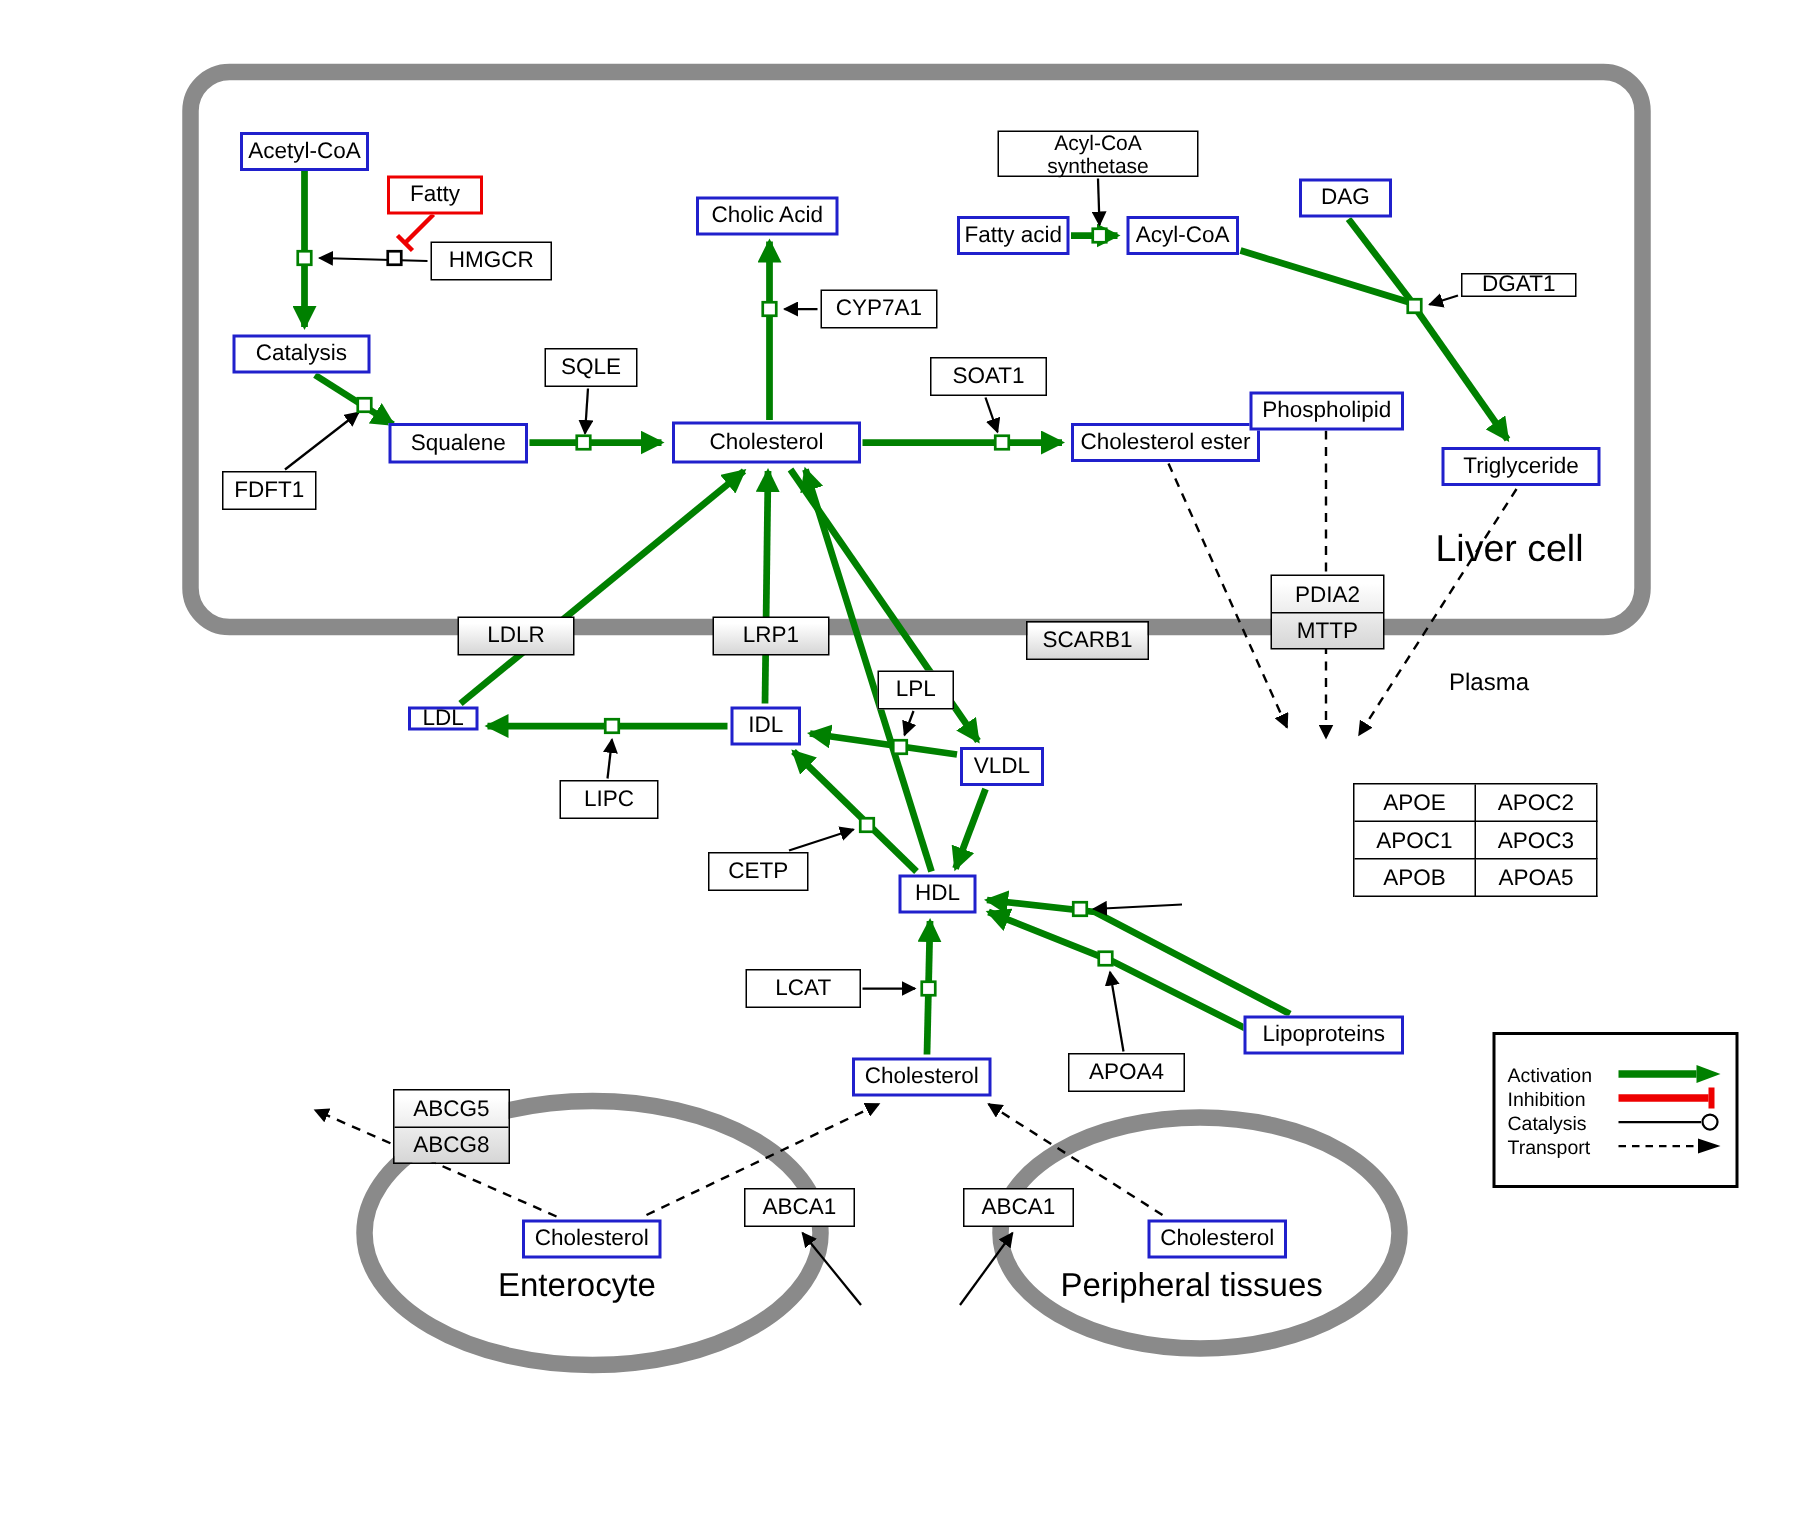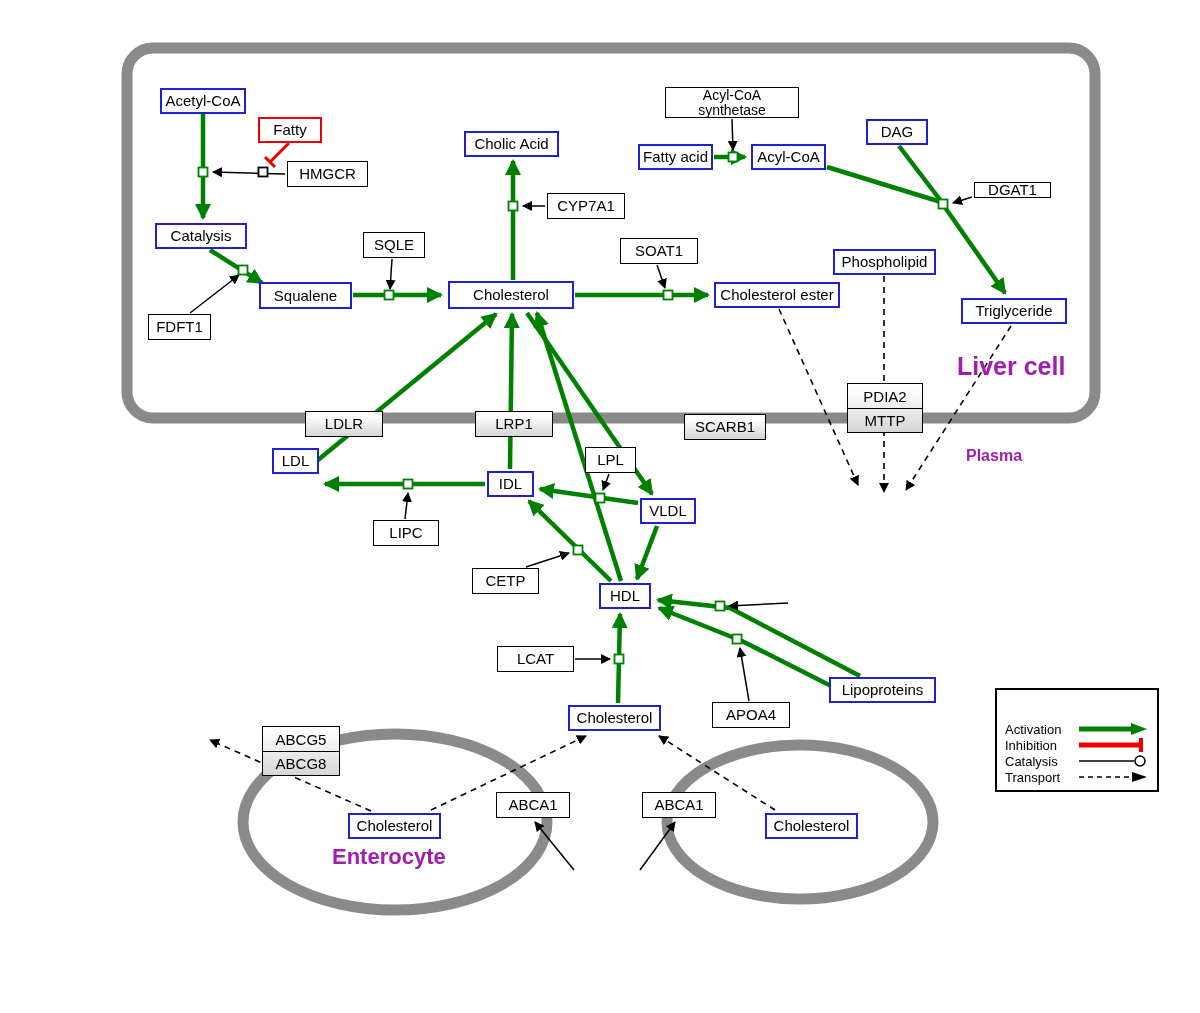--- a/index.html
+++ b/index.html
@@ -11,27 +11,27 @@
   .metab{border:2px solid #2020cc}
   .gene{border:1px solid #000}
   .shaded{background:linear-gradient(#ffffff 15%,#d6d6d6)}
   .statin{border:2px solid #ee0000}
   .wrap2{font-size:14px;padding:0 16px}
   .stack{position:absolute;box-sizing:border-box;border:1px solid #000;
          background:linear-gradient(#ffffff 10%,#d6d6d6)}
   .stack .row{box-sizing:border-box;display:flex;align-items:center;justify-content:center;
               font-size:15px;height:24px}
   .stack .row + .row{border-top:1px solid #000}
-  .region{position:absolute;font-weight:bold;color:#a21caf}
+  .region{position:absolute;font-weight:normal;color:#000000}
   .apotable{position:absolute;display:grid;grid-template-columns:81px 81px;
             border-top:1px solid #000;border-left:1px solid #000;background:#fff}
   .apotable .cell{box-sizing:border-box;border-right:1px solid #000;border-bottom:1px solid #000;
                   height:25px;display:flex;align-items:center;justify-content:center;font-size:15px}
   #legend{position:absolute;left:995px;top:688px;width:164px;height:104px;border:2px solid #000;
-          box-sizing:border-box;display:flex;flex-direction:column;justify-content:flex-end;
+          box-sizing:border-box;display:flex;flex-direction:column;justify-content:center;
           padding:5px 8px;background:#fff}
   .legrow{display:flex;align-items:center;justify-content:space-between;font-size:13px;color:#000}
 </style>
 </head>
 <body>
 
 <div id="canvas">
 
   <svg id="edges" width="1200" height="1013">
     <defs>
@@ -118,62 +118,71 @@
       <rect x="614.5" y="654.5" width="9" height="9"></rect>
       <rect x="715.5" y="601.5" width="9" height="9"></rect>
       <rect x="732.5" y="634.5" width="9" height="9"></rect>
       <rect x="258.5" y="167.5" width="9" height="9" stroke="#000"></rect>
     </g>
   </svg>
 
   <div class="region" style="left:957px;top:352px;font-size:25px">Liver cell</div>
   <div class="region" style="left:966px;top:447px;font-size:16px">Plasma</div>
   <div class="region" style="left:332px;top:844px;font-size:22px">Enterocyte</div>
+  <div class="region" style="left:707px;top:844px;font-size:22px">Peripheral tissues</div>
 
   <div class="box metab" style="left:160px;top:88px;width:86px;height:26px">Acetyl-CoA</div>
   <div class="box gene statin" style="left:258px;top:117px;width:64px;height:26px">Fatty</div>
   <div class="box gene" style="left:287px;top:161px;width:81px;height:26px">HMGCR</div>
   <div class="box metab" style="left:155px;top:223px;width:92px;height:26px">Catalysis</div>
   <div class="box gene" style="left:148px;top:314px;width:63px;height:26px">FDFT1</div>
   <div class="box metab" style="left:259px;top:282px;width:93px;height:27px">Squalene</div>
   <div class="box gene" style="left:363px;top:232px;width:62px;height:26px">SQLE</div>
   <div class="box metab" style="left:464px;top:131px;width:95px;height:26px">Cholic Acid</div>
   <div class="box gene" style="left:547px;top:193px;width:78px;height:26px">CYP7A1</div>
   <div class="box metab" style="left:448px;top:281px;width:126px;height:28px">Cholesterol</div>
   <div class="box gene" style="left:620px;top:238px;width:78px;height:26px">SOAT1</div>
   <div class="box metab" style="left:714px;top:282px;width:126px;height:26px">Cholesterol ester</div>
   <div class="box gene wrap2" style="left:665px;top:87px;width:134px;height:31px">Acyl-CoA synthetase</div>
   <div class="box metab" style="left:638px;top:144px;width:75px;height:26px">Fatty acid</div>
   <div class="box metab" style="left:751px;top:144px;width:75px;height:26px">Acyl-CoA</div>
   <div class="box metab" style="left:866px;top:119px;width:62px;height:26px">DAG</div>
   <div class="box gene" style="left:974px;top:182px;width:77px;height:16px">DGAT1</div>
-  <div class="box metab" style="left:833px;top:249px;width:103px;height:26px">Phospholipid</div>
+  <div class="box metab" style="left:833px;top:261px;width:103px;height:26px">Phospholipid</div>
   <div class="box metab" style="left:961px;top:298px;width:106px;height:26px">Triglyceride</div>
 
   <div class="box gene shaded" style="left:305px;top:411px;width:78px;height:26px">LDLR</div>
   <div class="box gene shaded" style="left:475px;top:411px;width:78px;height:26px">LRP1</div>
   <div class="box gene shaded" style="left:684px;top:414px;width:82px;height:26px">SCARB1</div>
   <div class="stack" style="left:847px;top:383px;width:76px">
     <div class="row">PDIA2</div>
     <div class="row">MTTP</div>
   </div>
 
-  <div class="box metab" style="left:272px;top:448px;width:47px;height:26px">LDL</div>
+  <div class="box metab" style="left:272px;top:471px;width:47px;height:16px">LDL</div>
   <div class="box metab" style="left:487px;top:471px;width:47px;height:26px">IDL</div>
   <div class="box gene" style="left:585px;top:447px;width:51px;height:26px">LPL</div>
   <div class="box metab" style="left:640px;top:498px;width:56px;height:26px">VLDL</div>
   <div class="box gene" style="left:373px;top:520px;width:66px;height:26px">LIPC</div>
   <div class="box gene" style="left:472px;top:568px;width:67px;height:26px">CETP</div>
   <div class="box metab" style="left:599px;top:583px;width:52px;height:26px">HDL</div>
   <div class="box gene" style="left:497px;top:646px;width:77px;height:26px">LCAT</div>
   <div class="box metab" style="left:568px;top:705px;width:93px;height:26px">Cholesterol</div>
   <div class="box metab" style="left:829px;top:677px;width:107px;height:26px">Lipoproteins</div>
   <div class="box gene" style="left:712px;top:702px;width:78px;height:26px">APOA4</div>
 
 
+  <div class="apotable" style="left:902px;top:522px">
+    <div class="cell">APOE</div>
+    <div class="cell">APOC2</div>
+    <div class="cell">APOC1</div>
+    <div class="cell">APOC3</div>
+    <div class="cell">APOB</div>
+    <div class="cell">APOA5</div>
+  </div>
 
   <div class="stack" style="left:262px;top:726px;width:78px">
     <div class="row">ABCG5</div>
     <div class="row">ABCG8</div>
   </div>
   <div class="box metab" style="left:348px;top:813px;width:93px;height:26px">Cholesterol</div>
   <div class="box gene" style="left:496px;top:792px;width:74px;height:26px">ABCA1</div>
   <div class="box gene" style="left:642px;top:792px;width:74px;height:26px">ABCA1</div>
   <div class="box metab" style="left:765px;top:813px;width:93px;height:26px">Cholesterol</div>
 

